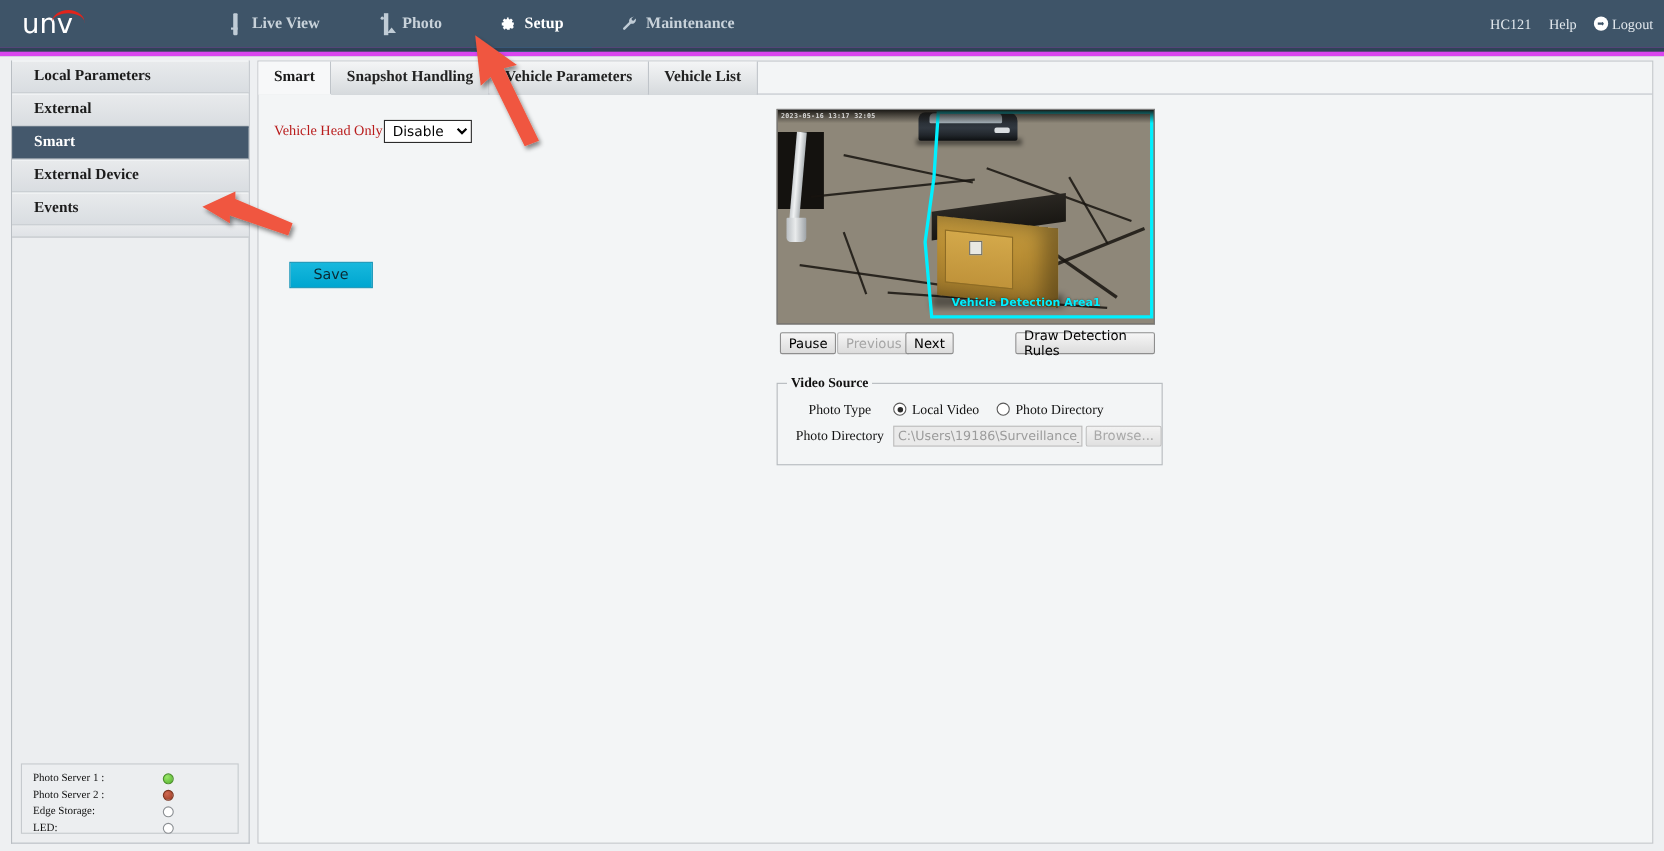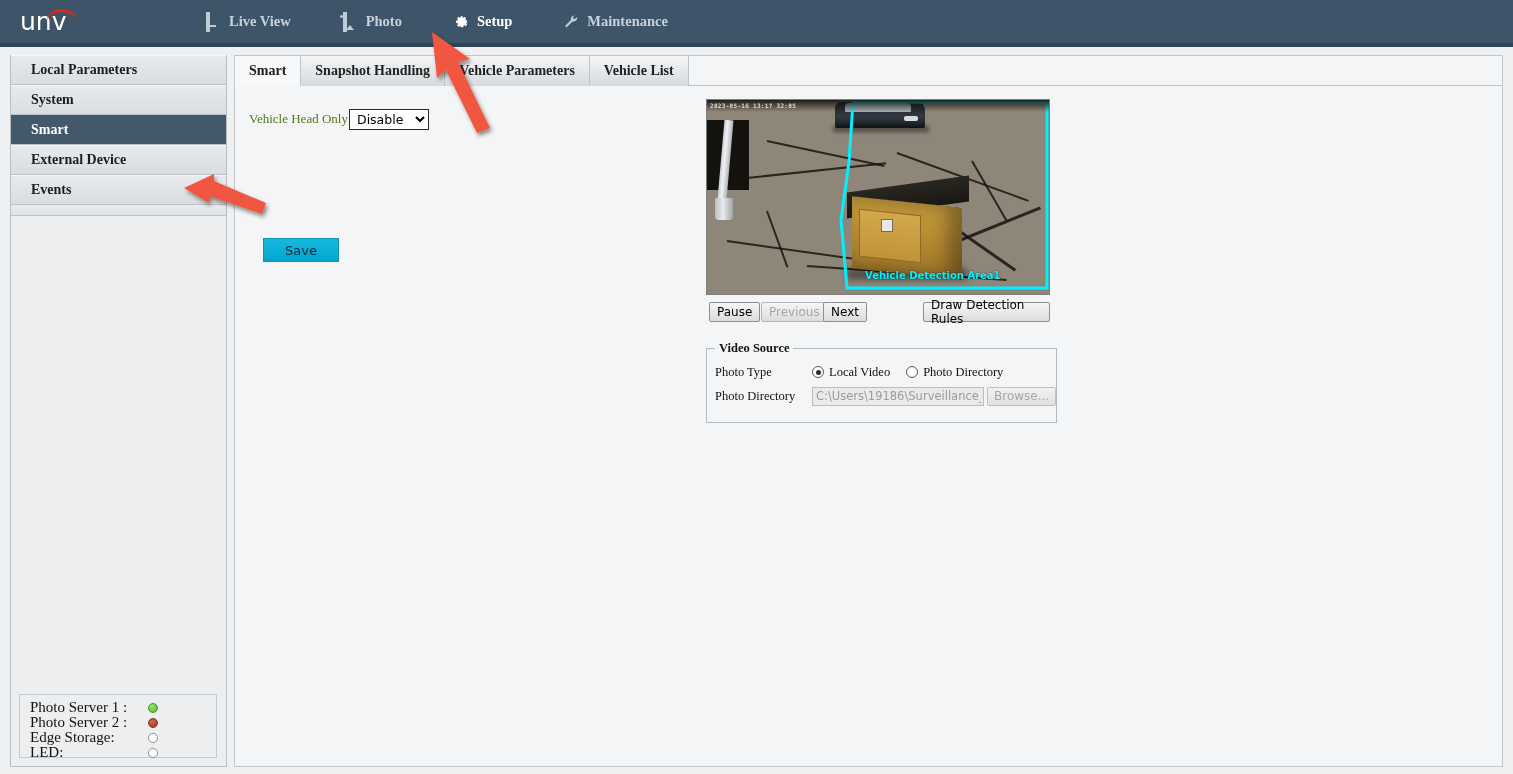--- a/index.html
+++ b/index.html
@@ -13,21 +13,21 @@
     position: relative;
     width: 1513px; height: 774px;
     background: #eef0f2;
   }
 
   
   .header {
     position: absolute; left: 0; top: 0;
     width: 1513px; height: 43px;
     background: #3e5468;
-    border-bottom: 4px solid #d946ef;
+    border-bottom: 8px solid #d946ef;
   }
   .header-underline {
     position: absolute; left: 0; top: 43px;
     width: 1513px; height: 4px;
     background: #2f4357;
   }
   .logo {
     position: absolute; left: 20px; top: 8px;
     width: 70px; height: 28px;
   }
@@ -52,20 +52,21 @@
   .nav-item {
     position: relative;
     height: 43px;
     display: flex; align-items: center; gap: 7px;
     padding: 0 26px;
     color: #c8d2da;
     font-family: "Liberation Serif", serif;
     font-size: 14.5px; font-weight: bold;
     cursor: pointer;
     box-sizing: border-box;
+    text-align: center;
   }
   .nav-item.active { color: #ffffff; }
   .nav-item.active::after {
     content: "";
     position: absolute; left: 0; bottom: -4px;
     width: 100%; height: 4px;
     background: #2b9fc4;
   }
   .nav-ico { display: inline-block; width: 16px; height: 16px; position: relative; }
 
@@ -137,21 +138,21 @@
     width: 198px; height: 64px;
     border: 1px solid #c6cace;
     background: #eceef0;
     box-sizing: border-box;
     padding: 5px 0 0 10px;
   }
   .status-row {
     display: flex; align-items: center;
     height: 15px;
     font-family: "Liberation Serif", serif;
-    font-size: 15px; color: #111;
+    font-size: 10px; color: #111;
   }
   .status-label { width: 118px; }
   .led {
     width: 10px; height: 10px; border-radius: 50%;
     border: 1px solid #6f6f6f;
     box-sizing: border-box;
   }
   .led.green { background: radial-gradient(circle at 35% 30%, #9ae86a, #53b02c); border-color:#4c8f2c; }
   .led.red   { background: radial-gradient(circle at 35% 30%, #d06a52, #9b3a24); border-color:#7c3520; }
   .led.off   { background: #ffffff; border-color:#8b8f93; }
@@ -194,21 +195,21 @@
   .form-area {
     position: absolute; left: 14px; top: 52px;
   }
   .form-row {
     display: flex; align-items: center;
     height: 22px;
   }
   .form-label {
     width: 100px;
     font-family: "Liberation Serif", serif;
-    font-size: 13px; color: #4d7c0f;
+    font-size: 13px; color: #b91c1c;
   }
   select.cmb {
     width: 80px; height: 21px;
     font-family: "DejaVu Sans", sans-serif;
     font-size: 12.5px;
     border: 1px solid #2b2b2b;
     background: #ffffff;
     color: #000;
     padding-left: 3px;
     box-sizing: border-box;
@@ -380,21 +381,21 @@
   }
   fieldset.videosource > legend {
     margin-left: 8px; padding: 0 4px;
     font-family: "Liberation Serif", serif;
     font-size: 12.5px; font-weight: bold; color: #111;
   }
   .vs-row { display: flex; align-items: center; height: 24px; padding-left: 8px; }
   .vs-label {
     width: 97px;
     font-family: "Liberation Serif", serif;
-    font-size: 12.5px; color: #111;
+    font-size: 12.5px; color: #111; text-align: center;
   }
   .radio-wrap { display: flex; align-items: center; gap: 5px; margin-right: 16px; cursor: pointer; }
   .radio {
     width: 12px; height: 12px; border-radius: 50%;
     border: 1px solid #5a5a5a; background: #fff;
     position: relative; box-sizing: border-box;
   }
   .radio.checked::after {
     content:""; position:absolute; left:2.5px; top:2.5px;
     width:5px; height:5px; border-radius:50%; background:#2b2b2b;
@@ -459,30 +460,38 @@
       <div class="nav-item">
         <span class="nav-ico">
           <svg width="15" height="15" viewBox="0 0 16 16">
             <path fill="#c0ccd6" d="M11.3 1.5a4 4 0 00-3.9 4.9L1.8 12a1.2 1.2 0 101.7 1.7l5.6-5.6a4 4 0 004.9-3.9 4 4 0 00-.2-1.1l-2.1 2.1-1.6-.4-.4-1.6 2.1-2.1a4 4 0 00-.5-.1z"></path>
           </svg>
         </span>
         <span>Maintenance</span>
       </div>
     </div>
 
+    <div class="header-right">
+      <span class="hr-link">HC121</span>
+      <span class="hr-link">Help</span>
+      <span class="logout">
+        <span class="logout-ico"></span>
+        <span>Logout</span>
+      </span>
+    </div>
   </div>
   <div class="header-underline"></div>
 
   <div class="sidebar">
     <div class="menu">
       <div class="menu-item">
         <span>Local Parameters</span>
       </div>
       <div class="menu-item">
-        <span>System</span>
+        <span>External</span>
       </div>
       <div class="menu-item active">
         <span>Smart</span>
       </div>
       <div class="menu-item">
         <span>External Device</span>
       </div>
       <div class="menu-item">
         <span>Events</span>
       </div>

